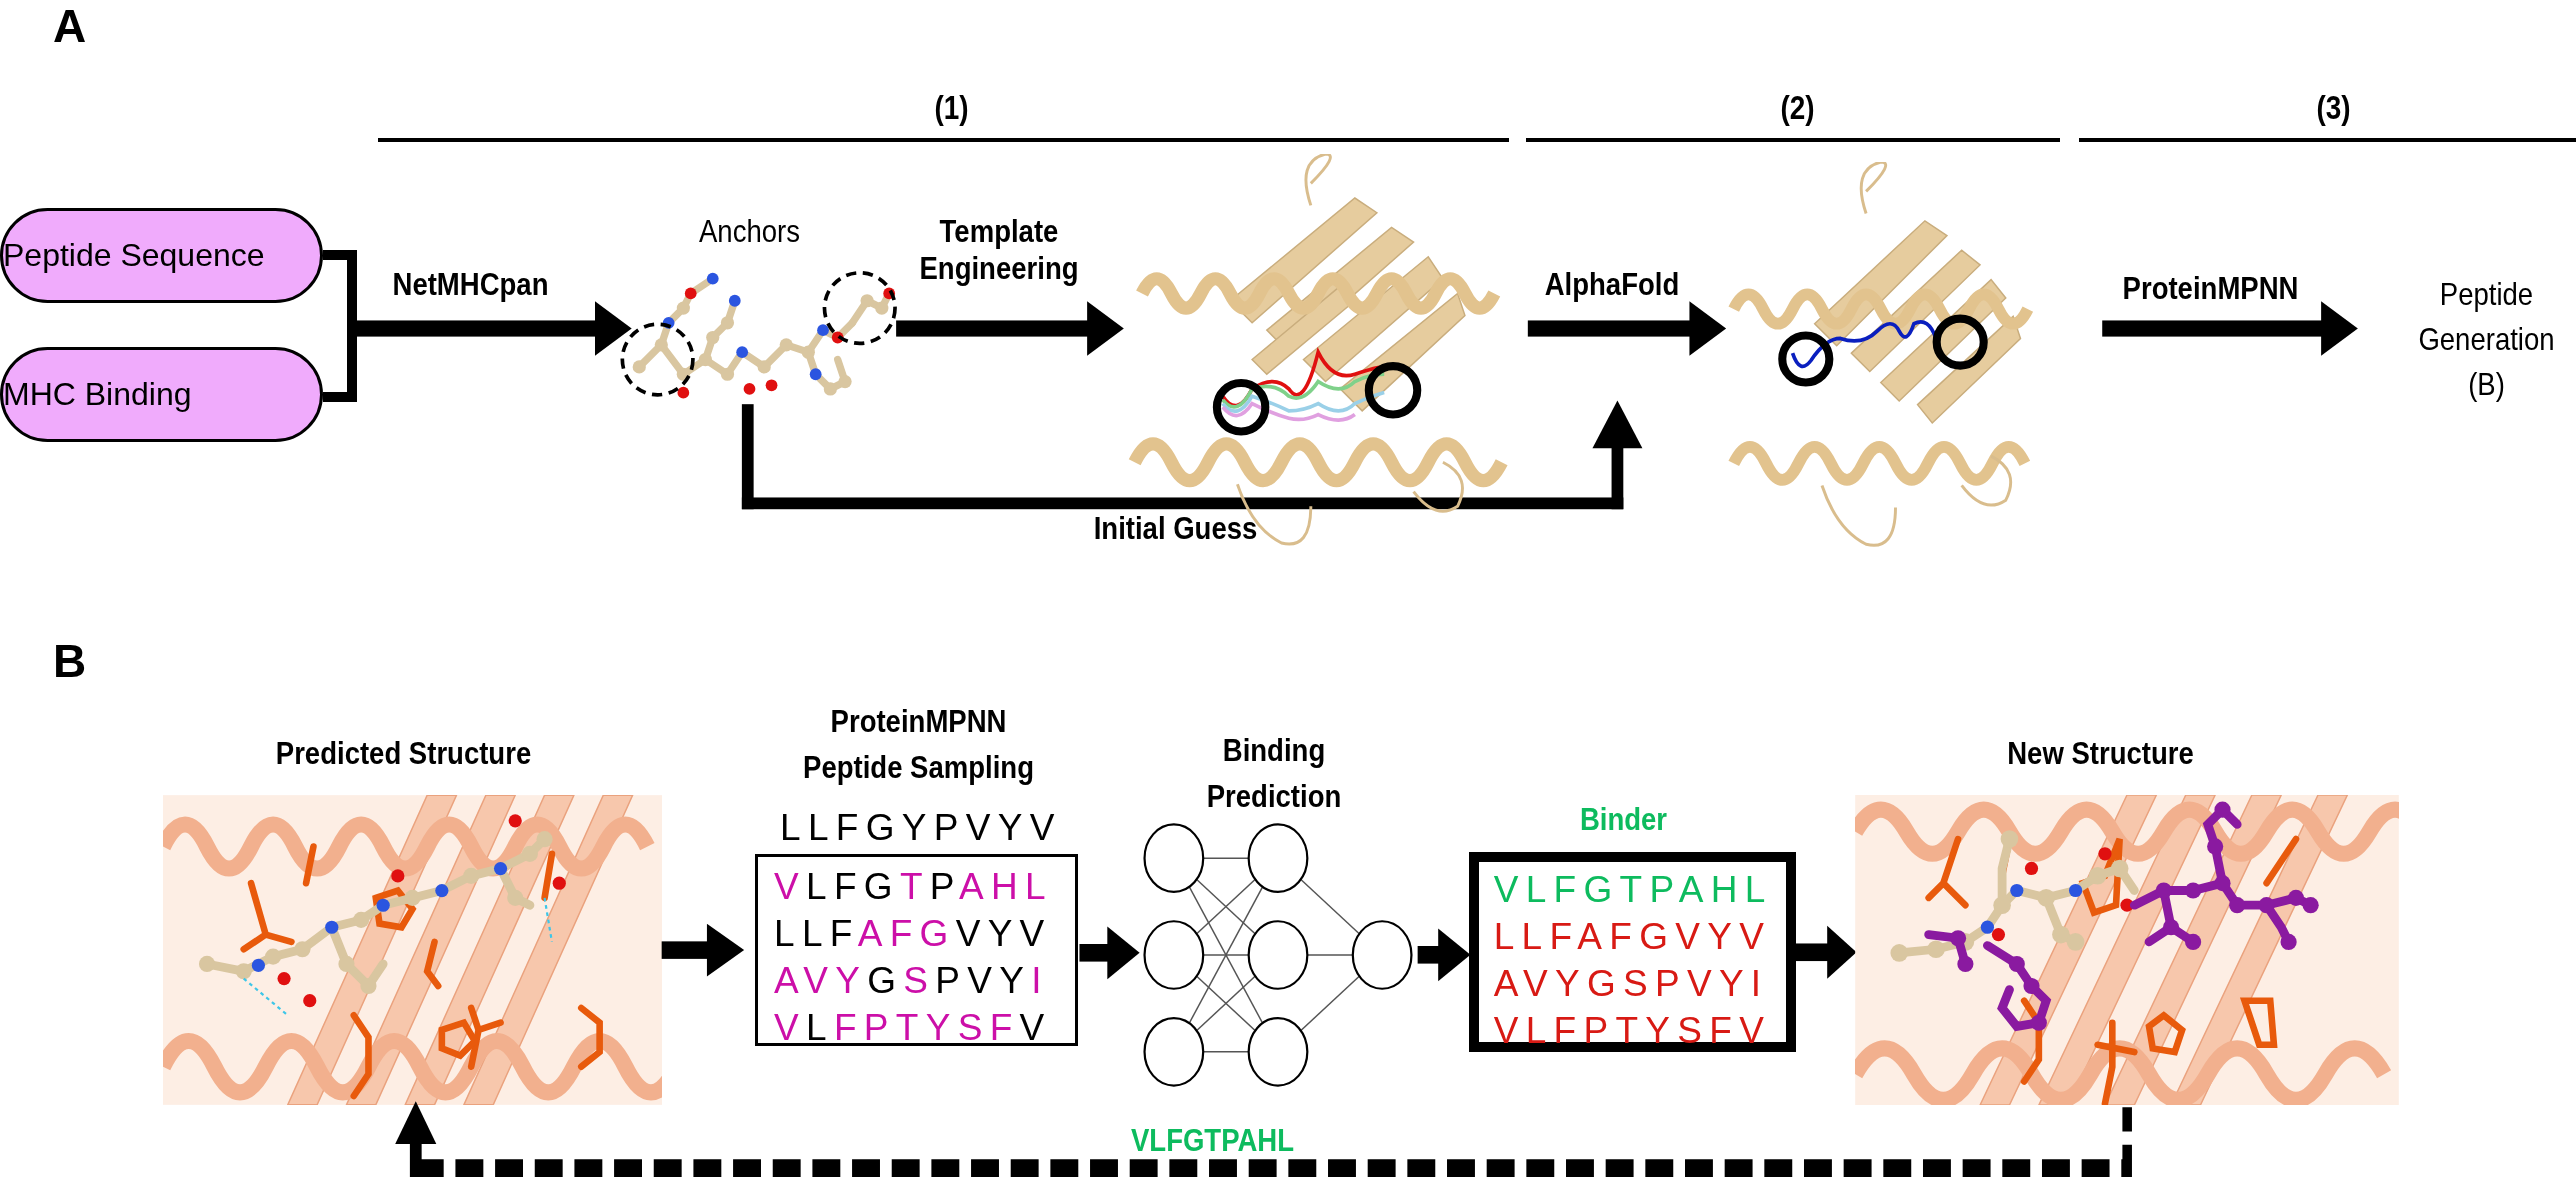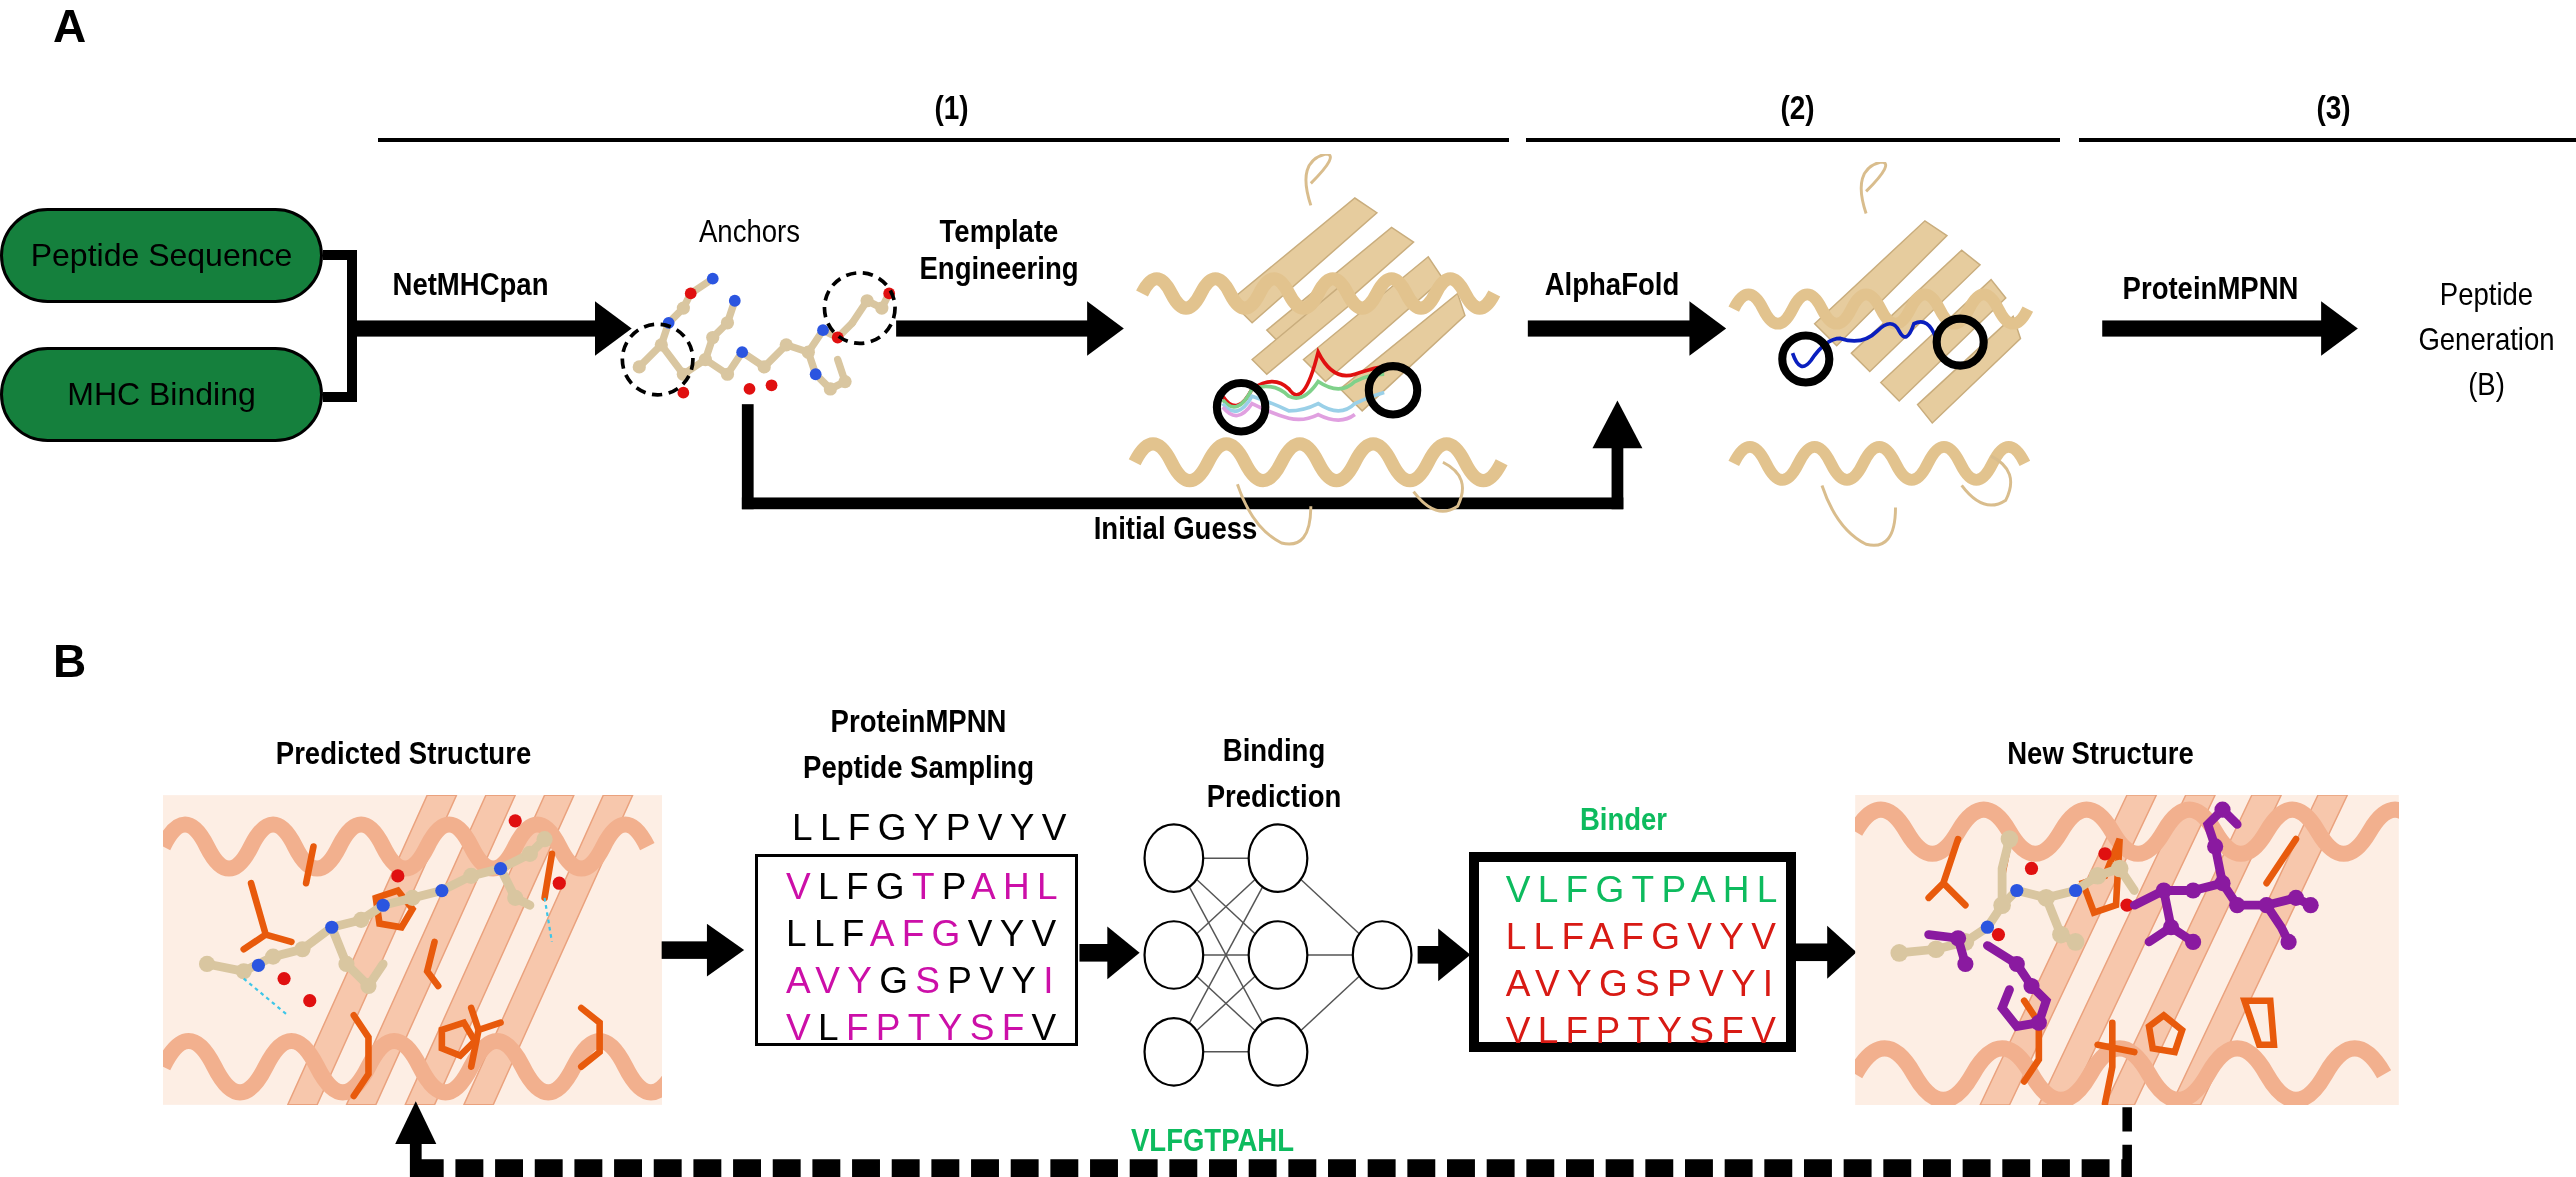--- a/index.html
+++ b/index.html
@@ -2,23 +2,23 @@
 <html style="font-size:11.8px"><head>
 <meta charset="utf-8">
 <style>
   html,body{margin:0;padding:0;background:#ffffff;}
   body{width:2576px;height:1177px;position:relative;overflow:hidden;font-family:"Liberation Sans",sans-serif;color:#000;}
   .abs{position:absolute;}
   .panel-letter{font-family:"Liberation Sans",sans-serif;font-weight:bold;font-size:46px;line-height:1;}
   .hdr{font-weight:bold;font-size:34px;line-height:1;transform:scaleX(0.82);transform-origin:center;white-space:nowrap;text-align:center;}
   .bold-lbl{font-weight:bold;font-size:32px;line-height:1.15;white-space:nowrap;text-align:center;transform:scaleX(0.86);transform-origin:center;}
   .reg-lbl{font-size:32px;line-height:1.15;white-space:nowrap;text-align:center;transform:scaleX(0.86);transform-origin:center;}
-  .pill{position:absolute;background:#15803d;border:3.7px solid #000;border-radius:59px;display:flex;align-items:center;justify-content:center;font-size:32px;box-sizing:border-box;}
+  .pill{position:absolute;background:#f0abfc;border:3.7px solid #000;border-radius:59px;display:flex;align-items:center;font-size:32px;box-sizing:border-box;}
   .bar{position:absolute;background:#000;}
-  .seq-row{font-size:37px;letter-spacing:7.3px;line-height:47px;white-space:nowrap;margin-left:12px;}
+  .seq-row{font-size:37px;letter-spacing:7.3px;line-height:47px;white-space:nowrap;}
   .mut{color:#cc0fa8;}
   .cons{color:#000;}
   .seq-box{position:absolute;border:3.7px solid #000;box-sizing:border-box;background:#fff;padding:5.9px 0 0 16px;}
   .binder-box{position:absolute;border:10.3px solid #000;box-sizing:border-box;background:#fff;padding:4.4px 0 0 14.7px;}
 </style>
 </head>
 <body>
 
 <div class="abs panel-letter" style="left:53px;top:2.9px;">A</div>
 

